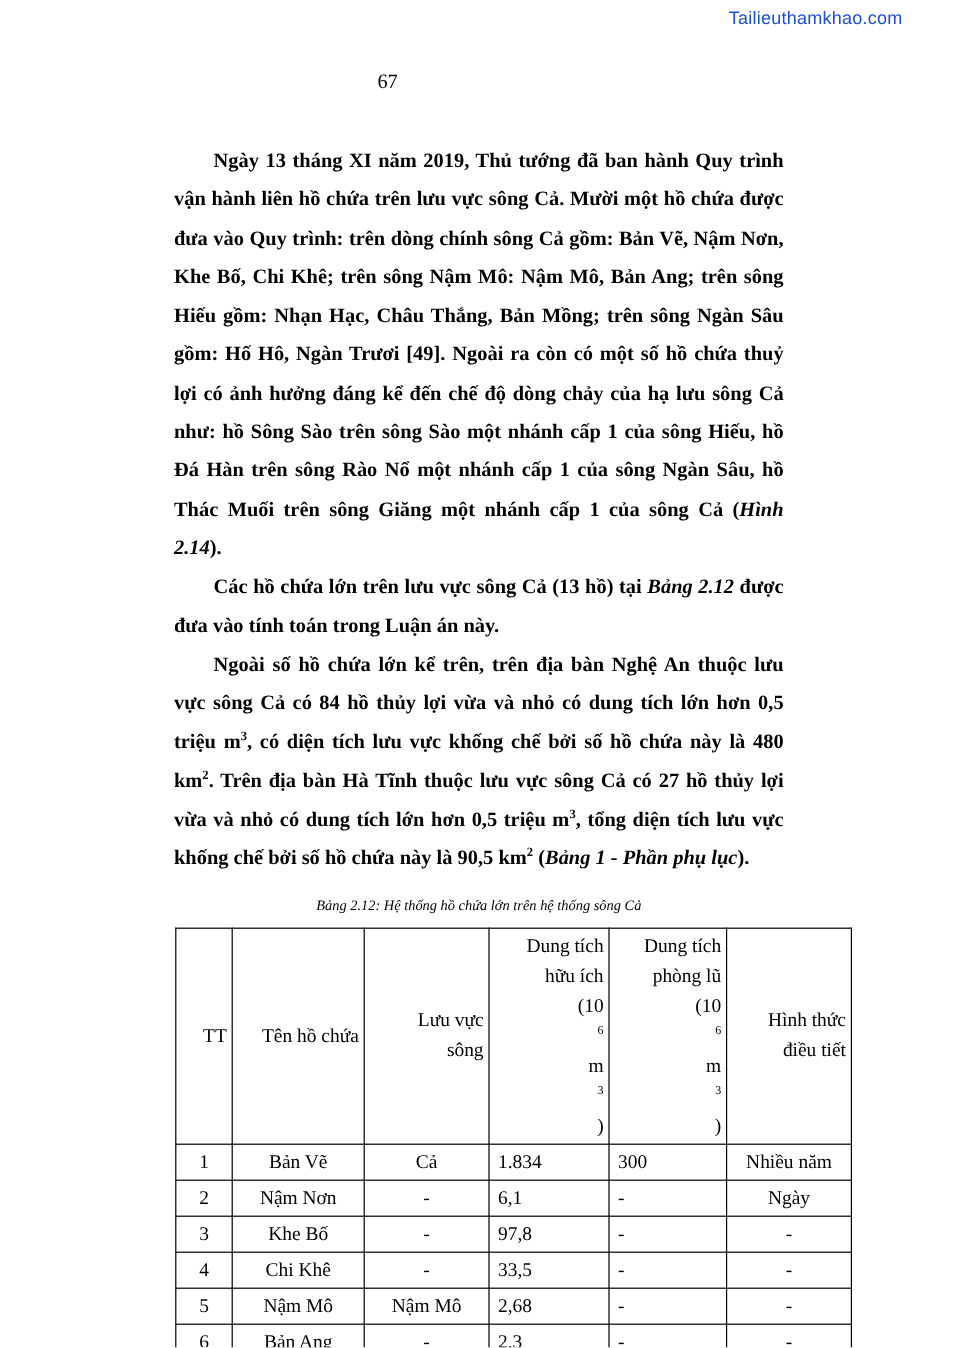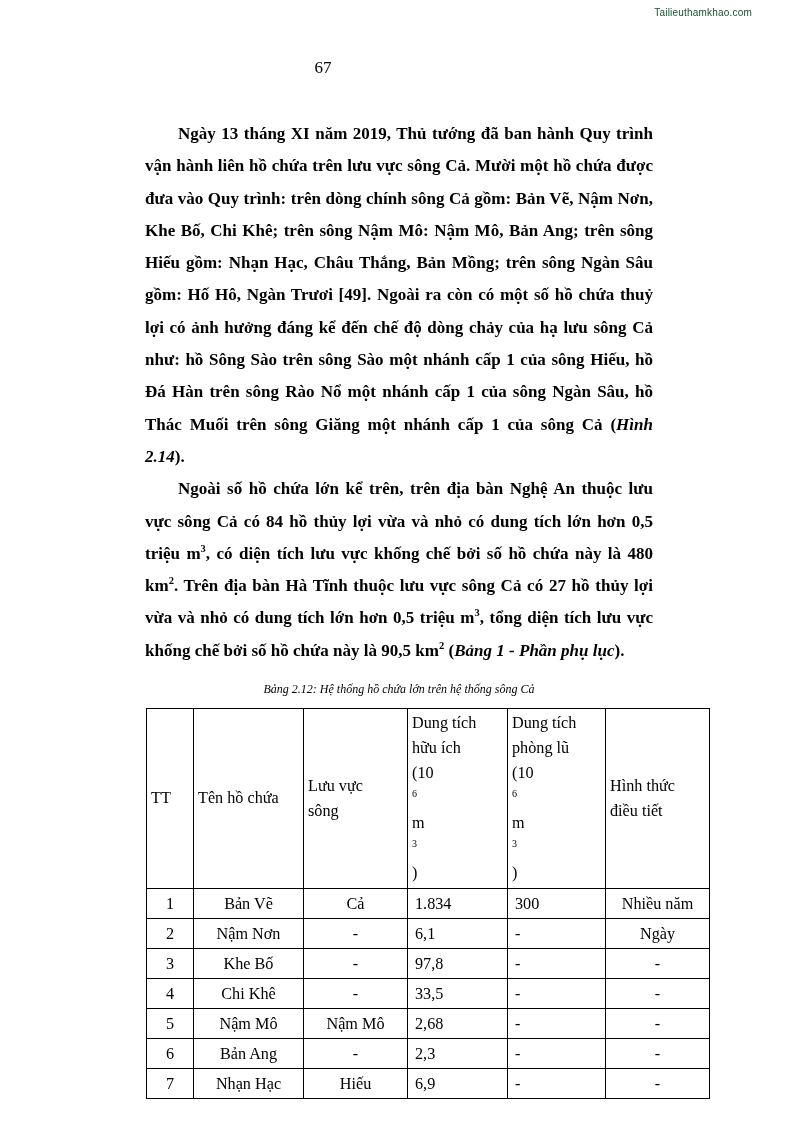--- a/index.html
+++ b/index.html
@@ -14,22 +14,22 @@
     background: #ffffff;
     font-family: "Liberation Serif", "DejaVu Serif", serif;
     color: #000000;
     overflow: hidden;
   }
   .watermark {
     position: absolute;
     top: 7px;
     right: 42px;
     font-family: "Liberation Sans", sans-serif;
-    font-size: 10px;
-    color: #14532d;
+    font-size: 15px;
+    color: #1d4ed8;
     letter-spacing: 0.2px;
     white-space: nowrap;
   }
   .page-number {
     position: absolute;
     top: 58px;
     left: 0;
     width: 646px;
     text-align: center;
     font-size: 17px;
@@ -69,21 +69,21 @@
     table-layout: fixed;
     font-size: 16.2px;
   }
   table.data td, table.data th {
     border: 1px solid #000000;
     padding: 2px 7px;
     font-weight: normal;
     vertical-align: middle;
   }
   table.data thead th {
-    text-align: left;
+    text-align: right;
     line-height: 25px;
     height: 84px;
     padding: 2px 4px;
   }
   table.data thead th.th-tt,
   table.data thead th.th-name {
     vertical-align: middle;
   }
   table.data tbody td {
     height: 25px;
@@ -106,20 +106,21 @@
 <div class="page">
 
   <div class="watermark">Tailieuthamkhao.com</div>
 
   <div class="page-number">67</div>
 
   <div class="content">
 
     <p class="body"><span>Ngày 13 tháng XI năm 2019, Thủ tướng đã ban hành Quy trình vận hành liên hồ chứa trên lưu vực sông Cả. Mười một hồ chứa được đưa vào Quy trình: trên dòng chính sông Cả gồm: Bản Vẽ, Nậm Nơn, Khe Bố, Chi Khê; trên sông Nậm Mô: Nậm Mô, Bản Ang; trên sông Hiếu gồm: Nhạn Hạc, Châu Thắng, Bản Mồng; trên sông Ngàn Sâu gồm: Hố Hô, Ngàn Trươi [49]. Ngoài ra còn có một số hồ chứa thuỷ lợi có ảnh hưởng đáng kể đến chế độ dòng chảy của hạ lưu sông Cả như: hồ Sông Sào trên sông Sào một nhánh cấp 1 của sông Hiếu, hồ Đá Hàn trên sông Rào Nổ một nhánh cấp 1 của sông Ngàn Sâu, hồ Thác Muối trên sông Giăng một nhánh cấp 1 của sông Cả (</span><span class="it">Hình 2.14</span><span>).</span></p>
 
+    <p class="body"><span>Các hồ chứa lớn trên lưu vực sông Cả (13 hồ) tại </span><span class="it">Bảng 2.12</span><span> được đưa vào tính toán trong Luận án này.</span></p>
 
     <p class="body"><span>Ngoài số hồ chứa lớn kể trên, trên địa bàn Nghệ An thuộc lưu vực sông Cả có 84 hồ thủy lợi vừa và nhỏ có dung tích lớn hơn 0,5 triệu m</span><sup>3</sup><span>, có diện tích lưu vực khống chế bởi số hồ chứa này là 480 km</span><sup>2</sup><span>. Trên địa bàn Hà Tĩnh thuộc lưu vực sông Cả có 27 hồ thủy lợi vừa và nhỏ có dung tích lớn hơn 0,5 triệu m</span><sup>3</sup><span>, tổng diện tích lưu vực khống chế bởi số hồ chứa này là 90,5 km</span><sup>2</sup><span> (</span><span class="it">Bảng 1 - Phần phụ lục</span><span>).</span></p>
 
     <div class="table-caption">Bảng 2.12: Hệ thống hồ chứa lớn trên hệ thống sông Cả</div>
 
     <table class="data">
       <colgroup>
         <col class="col-tt">
           <col class="col-name">
           <col class="col-basin">

